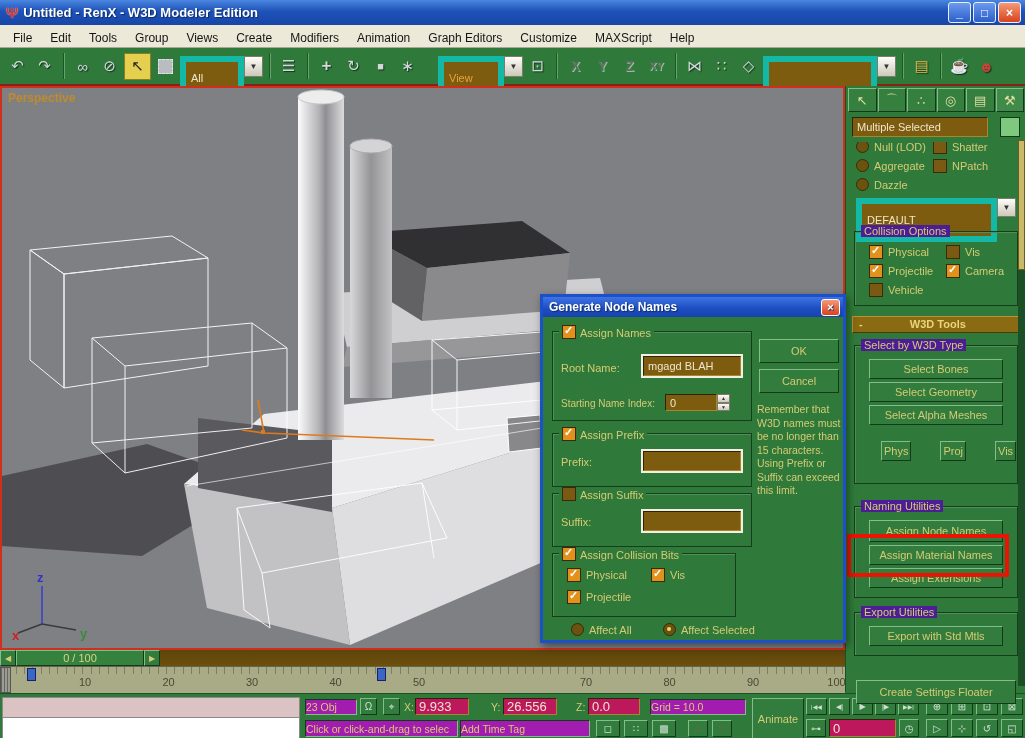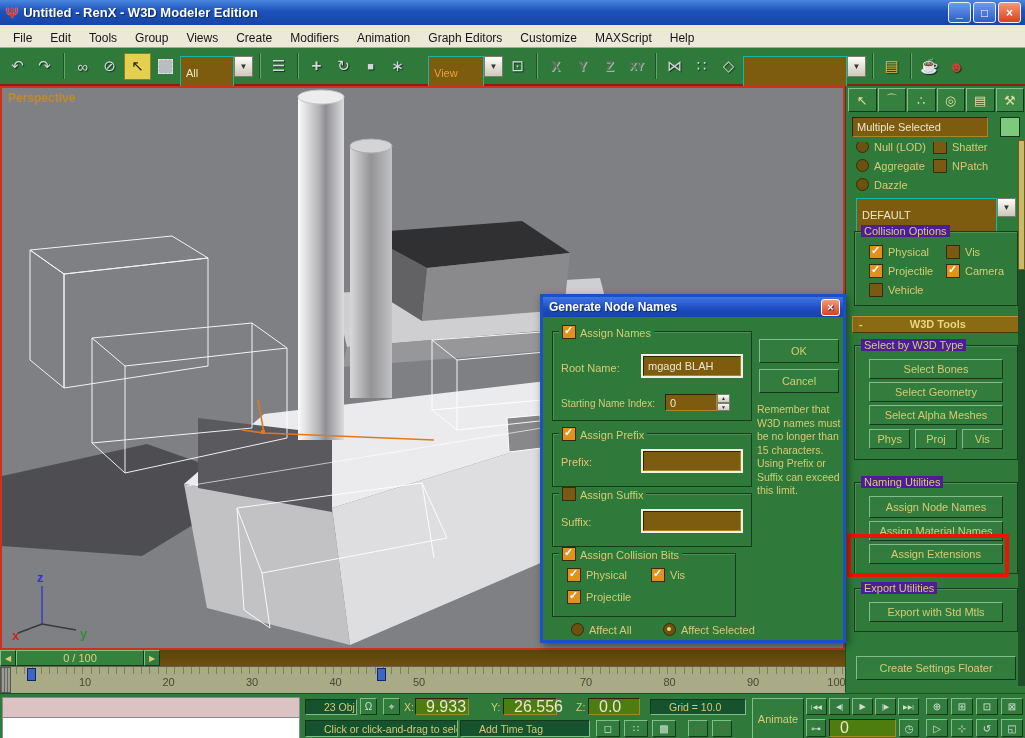--- a/index.html
+++ b/index.html
@@ -20,21 +20,21 @@
   .menu-item{padding:2px 9px}
   
   .toolbar{height:36px;background:#2f7a3a;display:flex;align-items:center;padding:0 5px;gap:2px;
            border-bottom:2px solid #8a2014}
   .tbtn{min-width:25px;height:25px;display:flex;align-items:center;justify-content:center;
         color:#d4d8dc;font-size:15px;text-shadow:1px 1px 1px #14321a}
   .tbtn.active{background:#e4cf4e;border:1px solid #8d7f21;color:#222;text-shadow:none}
   .tbtn.axis{color:#5d6f60;font-weight:bold;font-size:14px;text-shadow:1px 1px 0 #96c09b}
   .tsep{width:1px;height:26px;background:#1d5526;box-shadow:1px 0 0 #62a56b;margin:0 4px}
   .dropdown{display:flex;height:21px;align-items:stretch}
-  .dd-field{background:#7d5c10;border:1px solid #14b8a6;color:#efe6c8;display:flex;
+  .dd-field{background:#7d5c10;border:6px solid #14b8a6;color:#efe6c8;display:flex;
             align-items:center;padding:16px 5px;font-size:11px;min-width:40px}
   .dd-arrow{width:17px;background:linear-gradient(#fdfdf8,#cdc9ba);border:1px solid #7d7a6e;
             display:flex;align-items:center;justify-content:center;font-size:8px;color:#333}
   .region-glyph{width:13px;height:13px;border:1px dashed #dfe3e6;background:#b9bdc2}
   
   .main{position:relative;height:564px}
   .viewport{position:absolute;left:0;top:0;width:845px;height:564px;box-sizing:border-box;
             background:#7f8084;border:2px solid #cf2f1c}
   .vp-label{position:absolute;left:6px;top:3px;color:#bf8b2e;font-weight:bold;font-size:12px}
   
@@ -56,21 +56,21 @@
   .cb.on::after{content:"✓";position:absolute;left:1px;top:-2px;color:#fff;font-size:11px;font-weight:bold}
   .radio{width:11px;height:11px;border-radius:50%;background:#6b5210;border:1px solid #3a2b06;position:relative;flex:none}
   .radio.on::after{content:"";position:absolute;left:3px;top:3px;width:4px;height:4px;border-radius:50%;background:#ecd96a}
   .group{border:1px solid #163d1c;box-shadow:1px 1px 0 #4e9158 inset;position:relative;
          margin:14px 8px 6px;padding:10px 4px 6px}
   .glabel{position:absolute;top:-7px;left:6px;background:#4c1d95;padding:0 3px;font-size:11px;color:#d6ca74;white-space:nowrap}
   .glabel .cb{vertical-align:-2px;display:inline-block;margin-right:4px}
   .pbtn{display:block;background:#327d3d;border:1px solid;border-color:#83bd8a #14381a #14381a #83bd8a;
         color:#d6ca74;font-size:11px;text-align:center;padding:3px 2px;margin:3px 10px}
   .smallrow{display:flex;gap:5px;margin:4px 10px}
-  .smallrow .pbtn{flex:1;margin:0}
+  .smallrow .pbtn{flex:1;margin:12px}
   .rollout{background:#8a6a12;border:1px solid;border-color:#b99433 #4a3806 #4a3806 #b99433;
            color:#e8d67e;font-size:11px;font-weight:bold;display:flex;margin:10px 6px 0;padding:1px 6px;height:13px}
   .rollout .rtitle{flex:1;text-align:center}
   .floaterbtn{margin:24px 10px 0;padding:5px 2px}
   .scrollbar{position:absolute;right:1px;top:54px;bottom:6px;width:7px;background:#1d4f26}
   .thumb{position:absolute;top:0;left:0;width:7px;height:130px;background:#c9b96b;border:1px solid #6e5e1c;box-sizing:border-box}
   .annotation{position:absolute;left:1px;top:392px;width:154px;height:35px;border:4px solid #ec1303;z-index:9}
   
   .dialog{position:absolute;left:540px;top:294px;width:306px;height:349px;z-index:40;box-sizing:border-box;
           background:#2f7a3a;border:3px solid #1b50c8;box-shadow:2px 3px 8px rgba(0,0,0,.45)}
@@ -103,30 +103,30 @@
   .trackbar{position:relative;width:845px;height:26px;background:#a9ab87;border-top:1px solid #62644c;overflow:hidden}
   .trackbar::before{content:"";position:absolute;left:0;top:0;right:0;height:7px;
        background:repeating-linear-gradient(90deg,transparent 0 7.35px,#7c7e66 7.35px 8.35px)}
   .tick-label{position:absolute;top:9px;transform:translateX(-50%);font-size:11px;color:#474c32}
   .key-marker{position:absolute;top:1px;width:7px;height:11px;background:#3b66c4;border:1px solid #15246a}
   .tb-caret{position:absolute;left:0;top:0;width:9px;height:24px;background:#9a9c90;border:1px solid #555;
        background-image:repeating-linear-gradient(90deg,#666 0 1px,transparent 1px 3px)}
   
   .statusbar{position:relative;width:1025px;height:48px;background:#2f7a3a;border-top:1px solid #1c4f24}
   .abs{position:absolute}
-  .sunken{background:#14532d;border:1px solid;border-color:#14381a #83bd8a #83bd8a #14381a;
-          color:#d6ca74;display:flex;align-items:center;padding:0 18px;font-size:10.5px;
+  .sunken{background:#a21caf;border:1px solid;border-color:#14381a #83bd8a #83bd8a #14381a;
+          color:#d6ca74;display:flex;align-items:center;padding:0 0;font-size:10.5px;
           overflow:hidden;white-space:nowrap;box-sizing:border-box}
   .sbtn{background:#327d3d;border:1px solid;border-color:#83bd8a #14381a #14381a #83bd8a;color:#cfe0d2;
         display:flex;align-items:center;justify-content:center;font-size:10px;box-sizing:border-box}
   .listener-pink{left:2px;top:3px;width:296px;height:19px;background:#dcc3c3;border:1px solid #8a8a8a}
   .listener-white{left:2px;top:23px;width:296px;height:20px;background:#ffffff;border:1px solid #8a8a8a}
   .slabel{color:#d6ca74;font-size:10.5px}
-  .bfield2{background:#4d7c0f;border:1px solid;border-color:#2e2304 #a8862a #a8862a #2e2304;
-           color:#eee6cc;font-size:16px;display:flex;align-items:center;padding:0 10px;box-sizing:border-box}
+  .bfield2{background:#be185d;border:1px solid;border-color:#2e2304 #a8862a #a8862a #2e2304;
+           color:#eee6cc;font-size:13px;display:flex;align-items:center;padding:0 3px;box-sizing:border-box}
   .animate{left:752px;top:4px;width:50px;height:40px;background:#327d3d;border:1px solid;
            border-color:#83bd8a #14381a #14381a #83bd8a;color:#d6ca74;font-size:11px;
            display:flex;align-items:center;justify-content:center}
 </style>
 </head>
 <body>
 
 <div class="titlebar">
   <span class="app-icon">Ψ</span>
   <span class="win-title">Untitled - RenX - W3D Modeler Edition</span>

